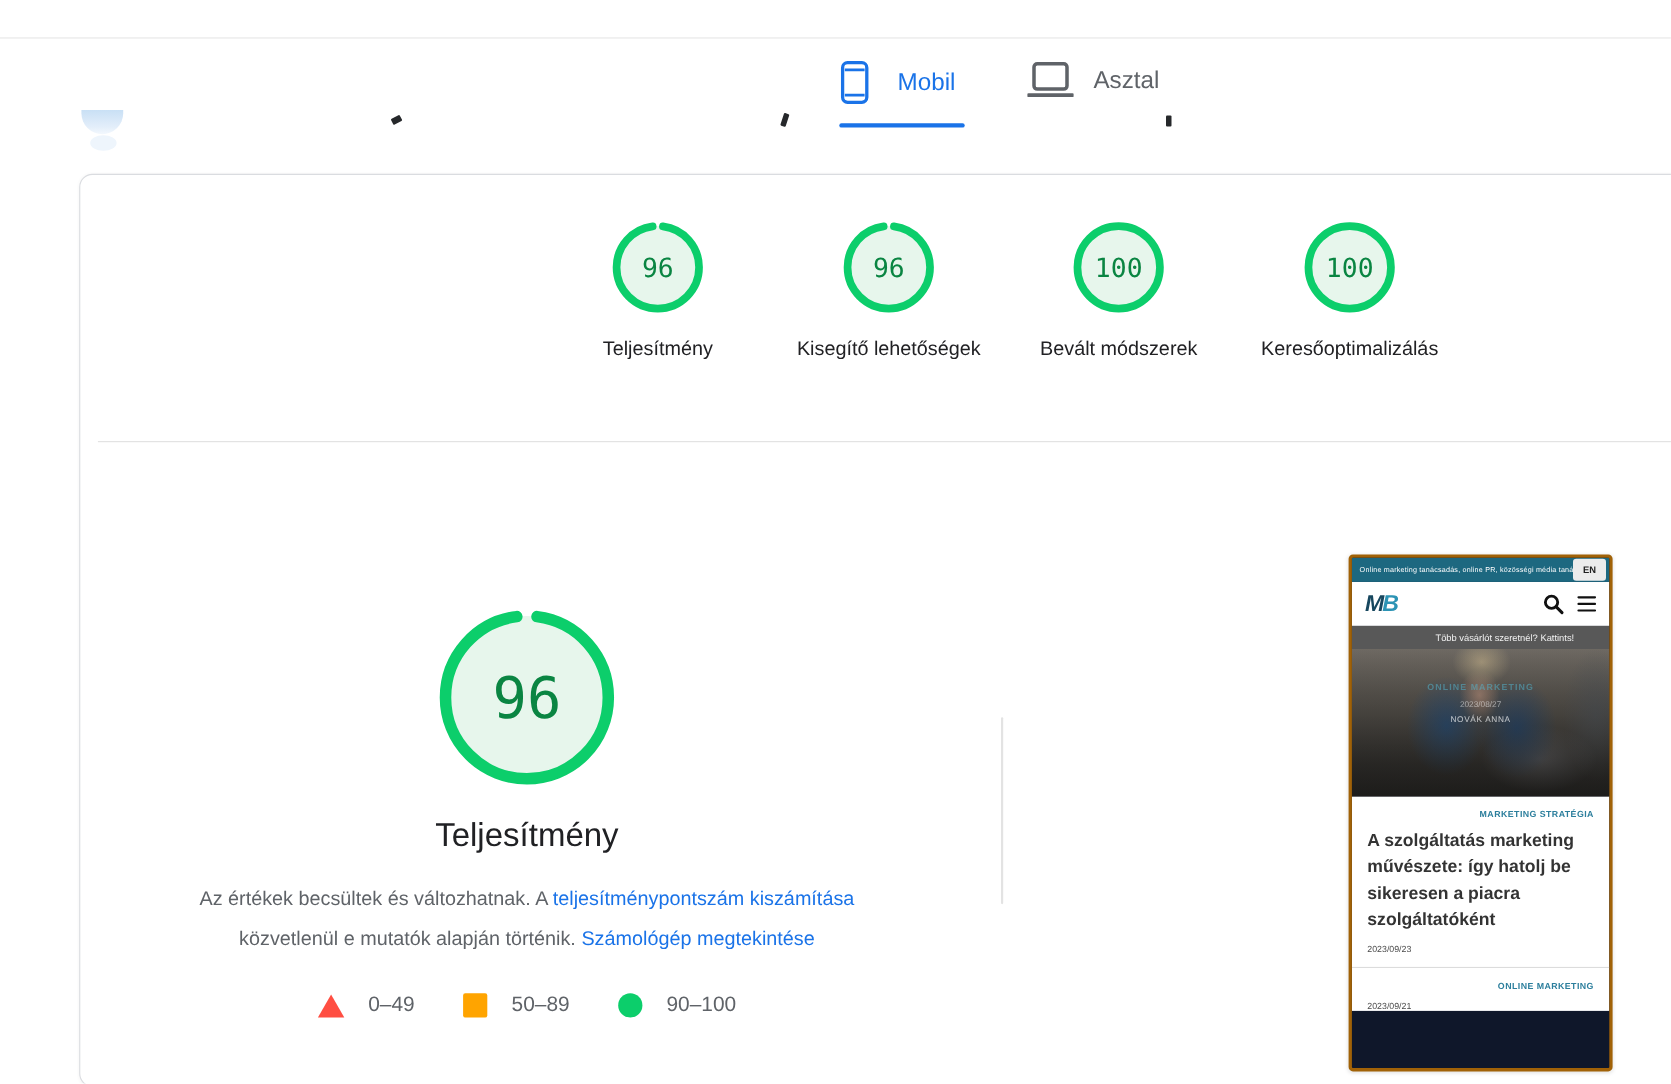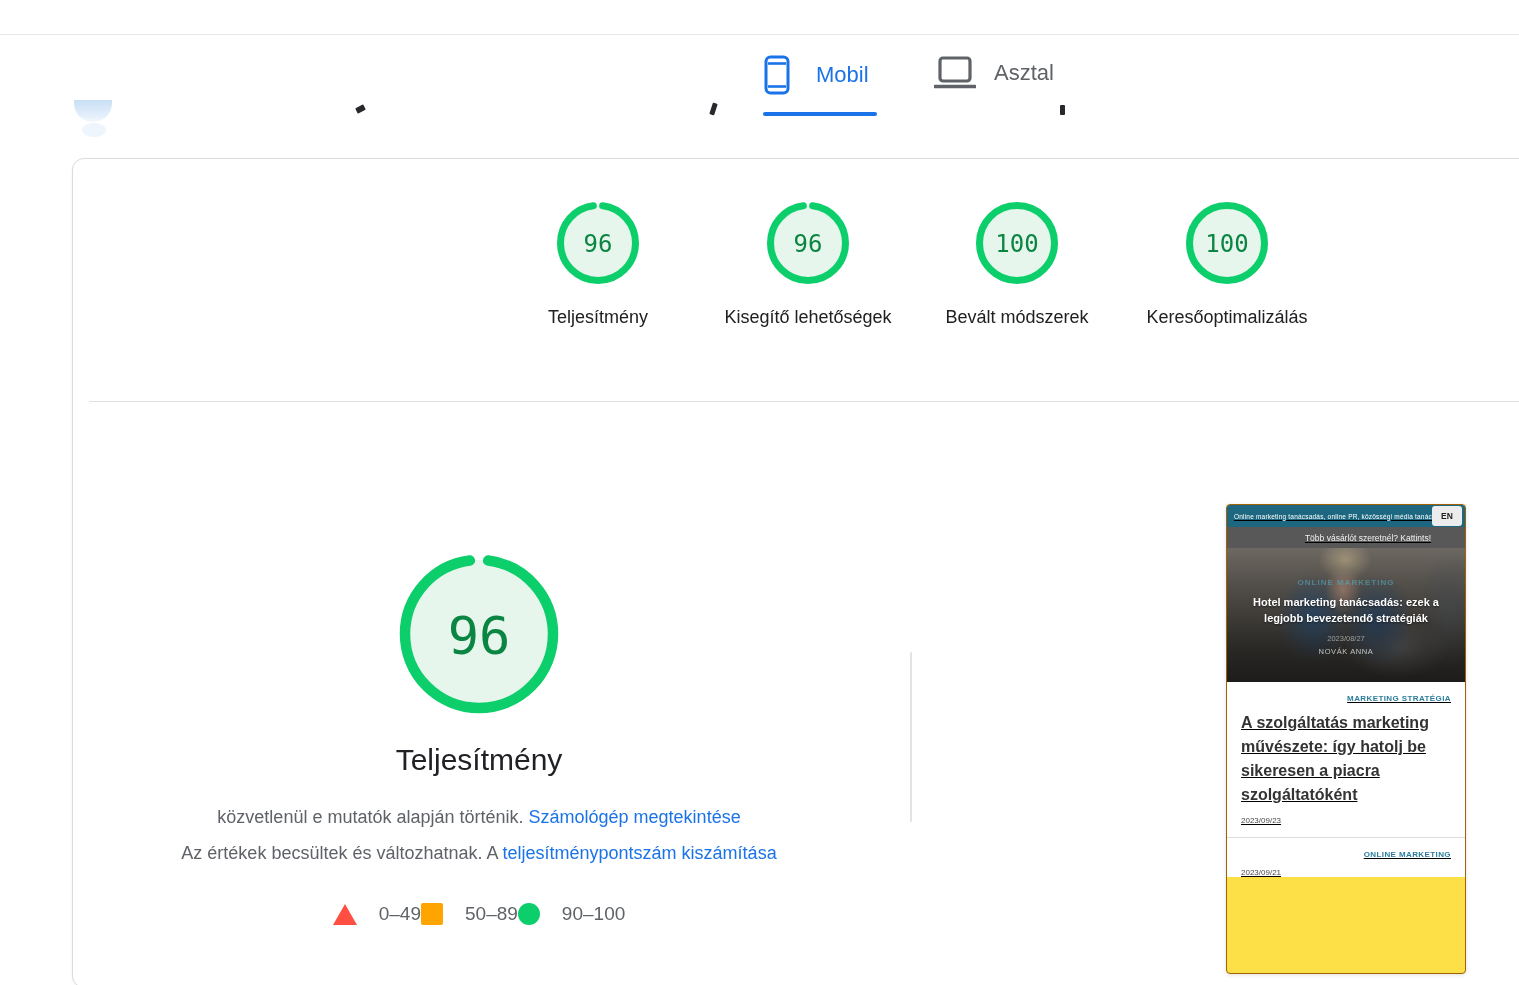--- a/index.html
+++ b/index.html
@@ -46,35 +46,35 @@
 
   
   .big-gauge { left:321px; top:390px; }
   .perf-title { left:106px; top:584px; width:600px; text-align:center;
     font-size:30px; color:#202124; font-weight:400; }
   .perf-desc { left:16px; top:640px; width:780px; text-align:center;
     font-size:18px; line-height:36px; color:#5f6368; }
   .perf-desc a { color:#1a73e8; text-decoration:none; cursor:pointer; }
 
   .legend { left:16px; top:744px; width:780px; display:flex;
-    justify-content:center; align-items:center; }
+    justify-content:center; align-items:center; gap:44px; }
   .legend-item { display:flex; align-items:center; gap:22px; }
   .legend-label { font-size:19px; color:#5f6368; }
   .sw-triangle { width:0; height:0; border-left:12px solid transparent;
     border-right:12px solid transparent; border-bottom:21px solid #ff4e42; }
   .sw-square { width:22px; height:22px; border-radius:2px; background:#ffa400; }
   .sw-circle { width:22px; height:22px; border-radius:50%; background:#0cce6b; }
 
   .v-divider { left:837px; top:493px; width:2px; height:170px;
     background:#e3e3e3; border-radius:1px; }
 
   
-  .thumb { left:1153px; top:345px; width:240px; height:470px; background:#fde047;
-    border:1px solid #a16207; border-radius:4px; overflow:hidden;
-    box-shadow:0 1px 4px rgba(0,0,0,.12); cursor:pointer;text-decoration:underline; }
+  .thumb { left:1153px; top:345px; width:240px; height:470px; background:#0f172a;
+    border:3px solid #a16207; border-radius:4px; overflow:hidden;
+    box-shadow:0 1px 4px rgba(0,0,0,.12); cursor:pointer; }
   .t-topbar { position:relative; height:22px; background:#1d6880; display:flex;
     align-items:center; padding-left:7px; }
   .t-topbar-text { font-size:6.5px; color:#fff; letter-spacing:.2px; }
   .t-en { position:absolute; right:3px; top:1px; width:30px; height:20px;
     background:#ececec; border-radius:3px; display:flex; align-items:center;
     justify-content:center; font-size:8.5px; font-weight:bold; color:#222; }
   .t-header { height:40px; display:flex; align-items:center; padding:0 12px; background:#fff; }
   .t-logo { font-size:21px; font-weight:bold; font-style:italic; letter-spacing:-2px; }
   .t-logo .lm { color:#17475e; } .t-logo .lb { color:#2c93b4; }
   .t-header-right { margin-left:auto; display:flex; align-items:center; gap:12px; }
@@ -175,24 +175,24 @@
 
     <svg class="abs big-gauge" width="170" height="170" viewBox="0 0 170 170">
       <circle cx="85" cy="85" r="74" pathLength="100" fill="#e7f6ec" stroke="#0cce6b" stroke-width="10.5" stroke-linecap="round" transform="rotate(-90 85 85)" stroke-dasharray="96 4" stroke-dashoffset="-2"></circle>
       <text class="score-num" x="85" y="87" font-size="52" text-anchor="middle" dominant-baseline="central">96</text>
     </svg>
 
     <h2 class="abs perf-title">Teljesítmény</h2>
 
     <div class="abs perf-desc">
       <div>
+        <span>Az értékek becsültek és változhatnak. A </span><a>teljesítménypontszám kiszámítása</a>
+      </div>
+      <div>
         <span>közvetlenül e mutatók alapján történik. </span><a>Számológép megtekintése</a>
-      </div>
-      <div>
-        <span>Az értékek becsültek és változhatnak. A </span><a>teljesítménypontszám kiszámítása</a>
       </div>
     </div>
 
     <div class="abs legend">
       <div class="legend-item">
         <span class="sw-triangle"></span>
         <span class="legend-label">0–49</span>
       </div>
       <div class="legend-item">
         <span class="sw-square"></span>
@@ -203,27 +203,40 @@
         <span class="legend-label">90–100</span>
       </div>
     </div>
 
     <div class="abs v-divider"></div>
 
     <div class="abs thumb">
       <div class="t-topbar">
         <span class="t-topbar-text">Online marketing tanácsadás, online PR, közösségi média tanács</span>
         <span class="t-en">EN</span>
+      </div>
+      <div class="t-header">
+        <span class="t-logo"><span class="lm">M</span><span class="lb">B</span></span>
+        <span class="t-header-right">
+          <svg width="19" height="19" viewBox="0 0 19 19">
+            <circle cx="7.5" cy="7.5" r="5.6" fill="none" stroke="#111" stroke-width="2.6"></circle>
+            <line x1="12" y1="12" x2="17" y2="17" stroke="#111" stroke-width="2.8" stroke-linecap="round"></line>
+          </svg>
+          <span class="t-burger">
+              <span></span>
+              <span></span>
+              <span></span>
+            </span>
+        </span>
       </div>
       <div class="t-promo">Több vásárlót szeretnél? Kattints!</div>
       <div class="t-hero">
         <div class="t-hero-shade"></div>
         <div class="t-hero-content">
           <div class="t-hero-cat">ONLINE MARKETING</div>
-          <div class="t-hero-title">Hotel marketing tanácsadás: ezek a legjobb bevezetendő stratégiák</div>
           <div class="t-hero-date">2023/08/27</div>
           <div class="t-hero-author">NOVÁK ANNA</div>
         </div>
       </div>
       <div class="t-content">
         <div class="t-cat">MARKETING STRATÉGIA</div>
         <div class="t-post-title">A szolgáltatás marketing művészete: így hatolj be sikeresen a piacra szolgáltatóként</div>
         <div class="t-date">2023/09/23</div>
         <div class="t-divider"></div>
         <div class="t-cat">ONLINE MARKETING</div>

